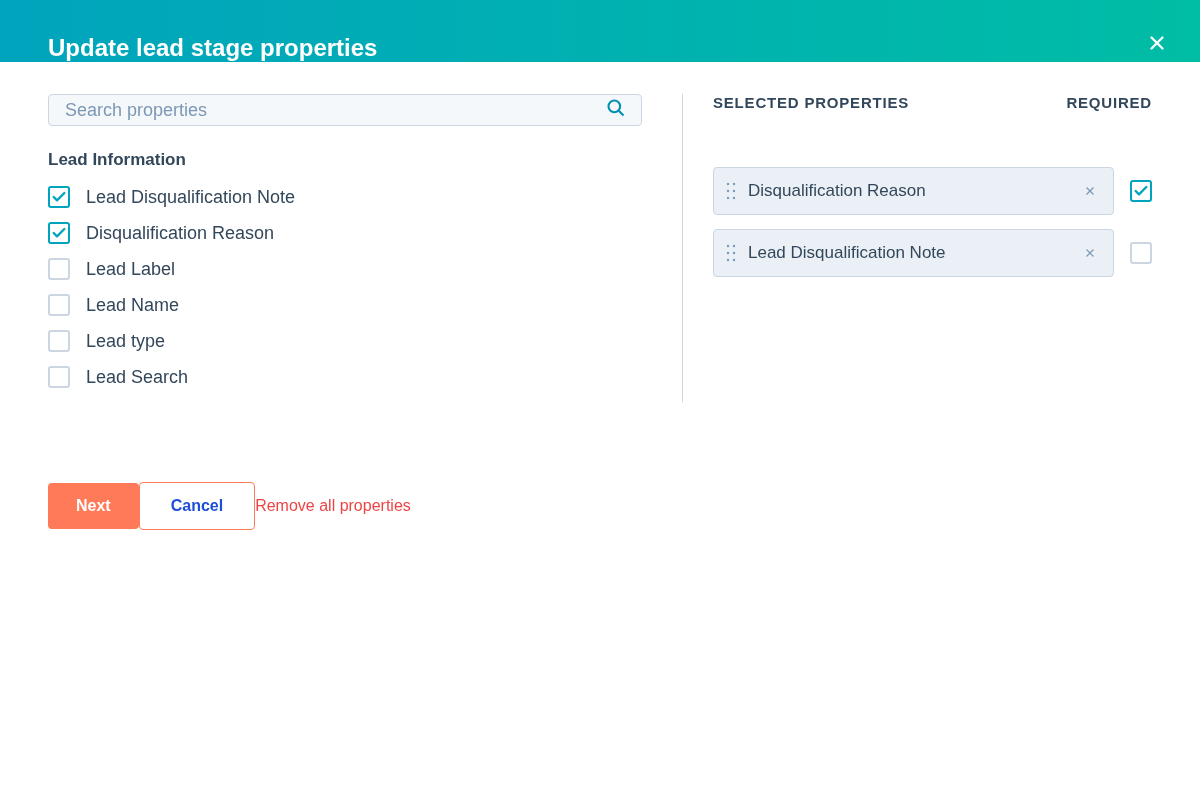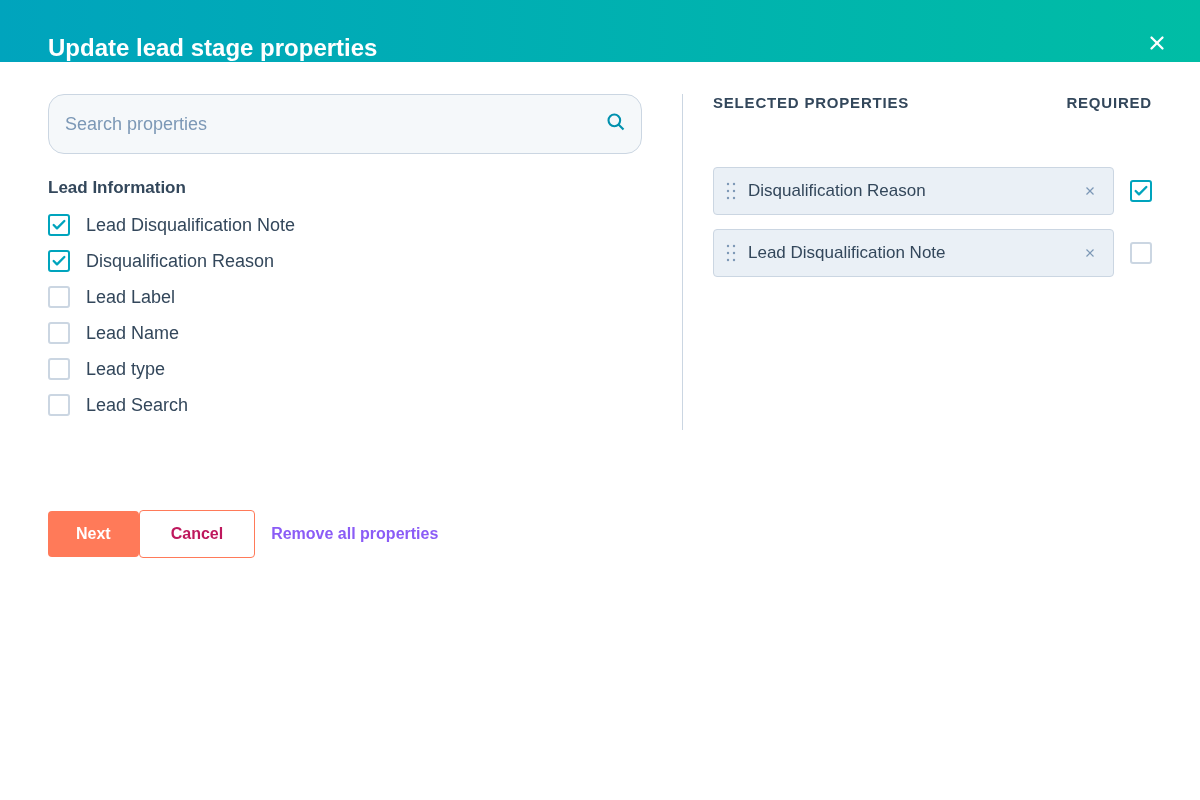--- a/index.html
+++ b/index.html
@@ -42,23 +42,23 @@
       flex: 0 0 470px;
       border-left: 1px solid #cbd6e2;
       padding-left: 30px;
     }
     .search-wrap {
       position: relative;
       margin-bottom: 24px;
     }
     .search-input {
       width: 100%;
-      height: 60px;
+      height: 32px;
       border: 1px solid #cbd6e2;
-      border-radius: 16px;
+      border-radius: 4px;
       padding: 0 48px 0 16px;
       font-size: 18px;
       color: #33475b;
       background: #f5f8fa;
     }
     .search-input::placeholder { color: #7c98b6; }
     .search-icon {
       position: absolute;
       right: 16px;
       top: 50%;
@@ -166,34 +166,33 @@
       color: #fff;
       border: none;
       border-radius: 4px;
       padding: 14px 28px;
       font-size: 16px;
       font-weight: 600;
       cursor: pointer;
     }
     .btn-secondary {
       background: #fff;
-      color: #be185d;
+      color: #1d4ed8;
       border: 1px solid #ff7a59;
       border-radius: 4px;
       padding: 14px 31px;
       font-size: 16px;
       font-weight: 600;
       cursor: pointer;
     }
     .link-btn {
-      color: #8b5cf6;
+      color: #ef4444;
       font-size: 16px;
-      font-weight: 700;
-      cursor: pointer;
-      margin-left: 16px;
+      font-weight: 400;
+      cursor: pointer;
     }
   </style>
 </head>
 <body>
 
 <div class="header">
   <div class="header-title">Update lead stage properties</div>
   <div class="close-btn">
     <svg width="22" height="22" viewBox="0 0 24 24" fill="none" stroke="currentColor" stroke-width="2.5" stroke-linecap="round">
         <line x1="18" y1="6" x2="6" y2="18"></line>

